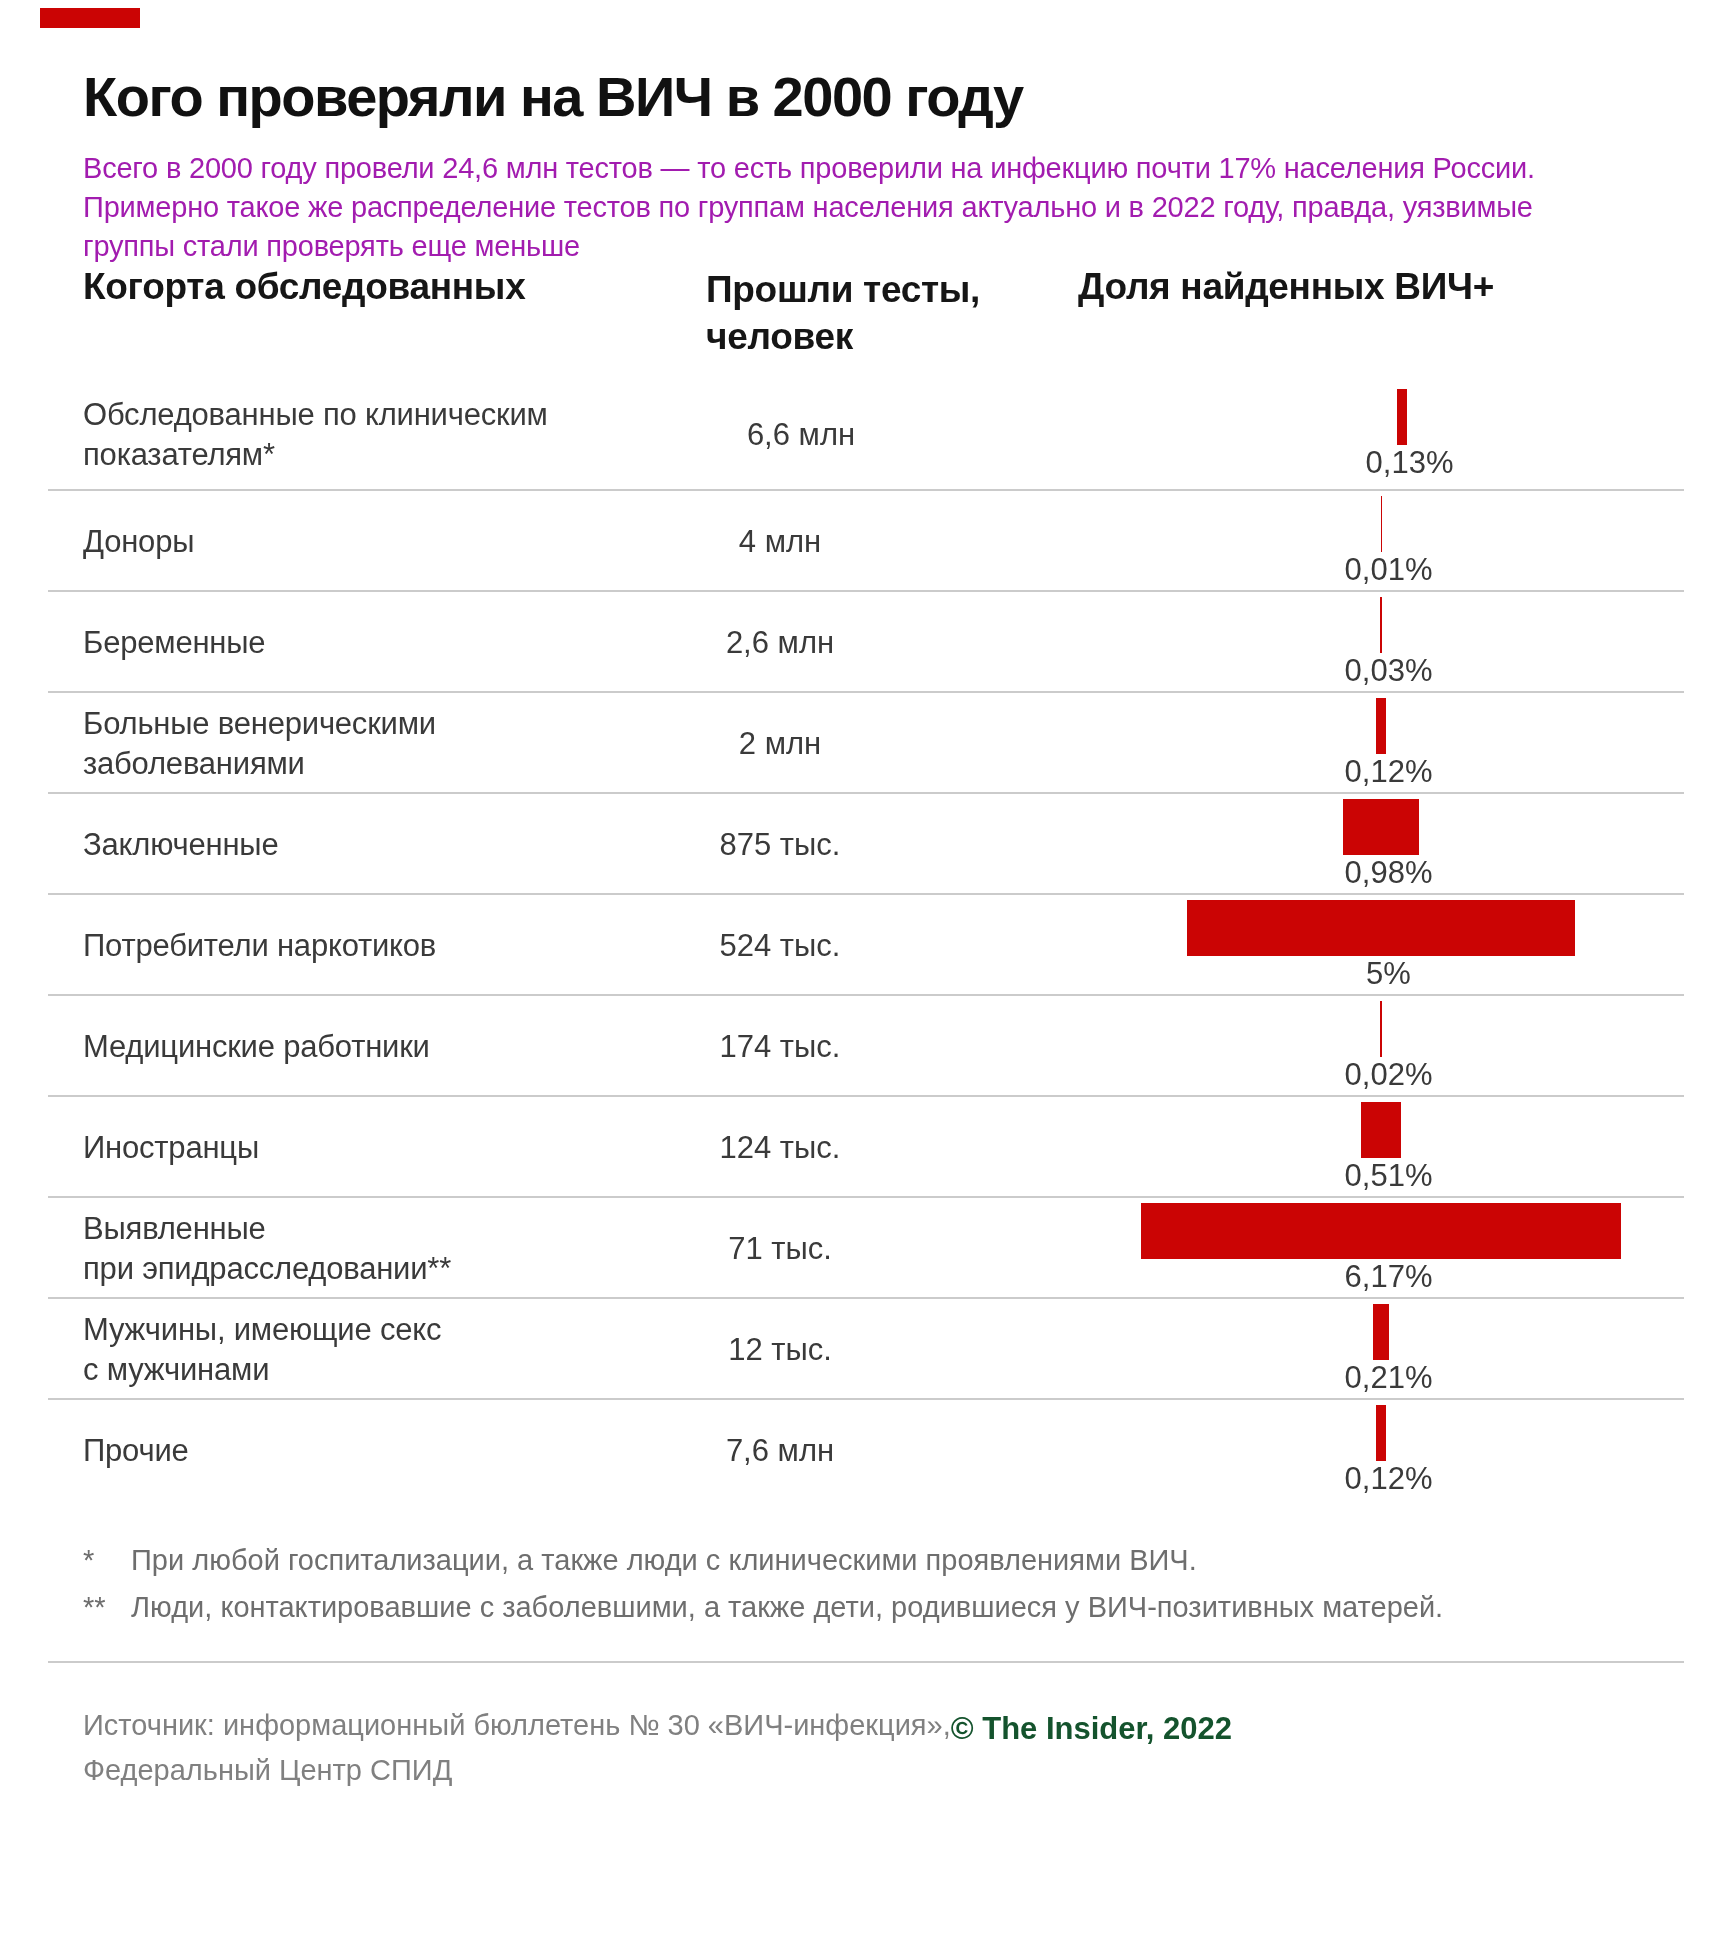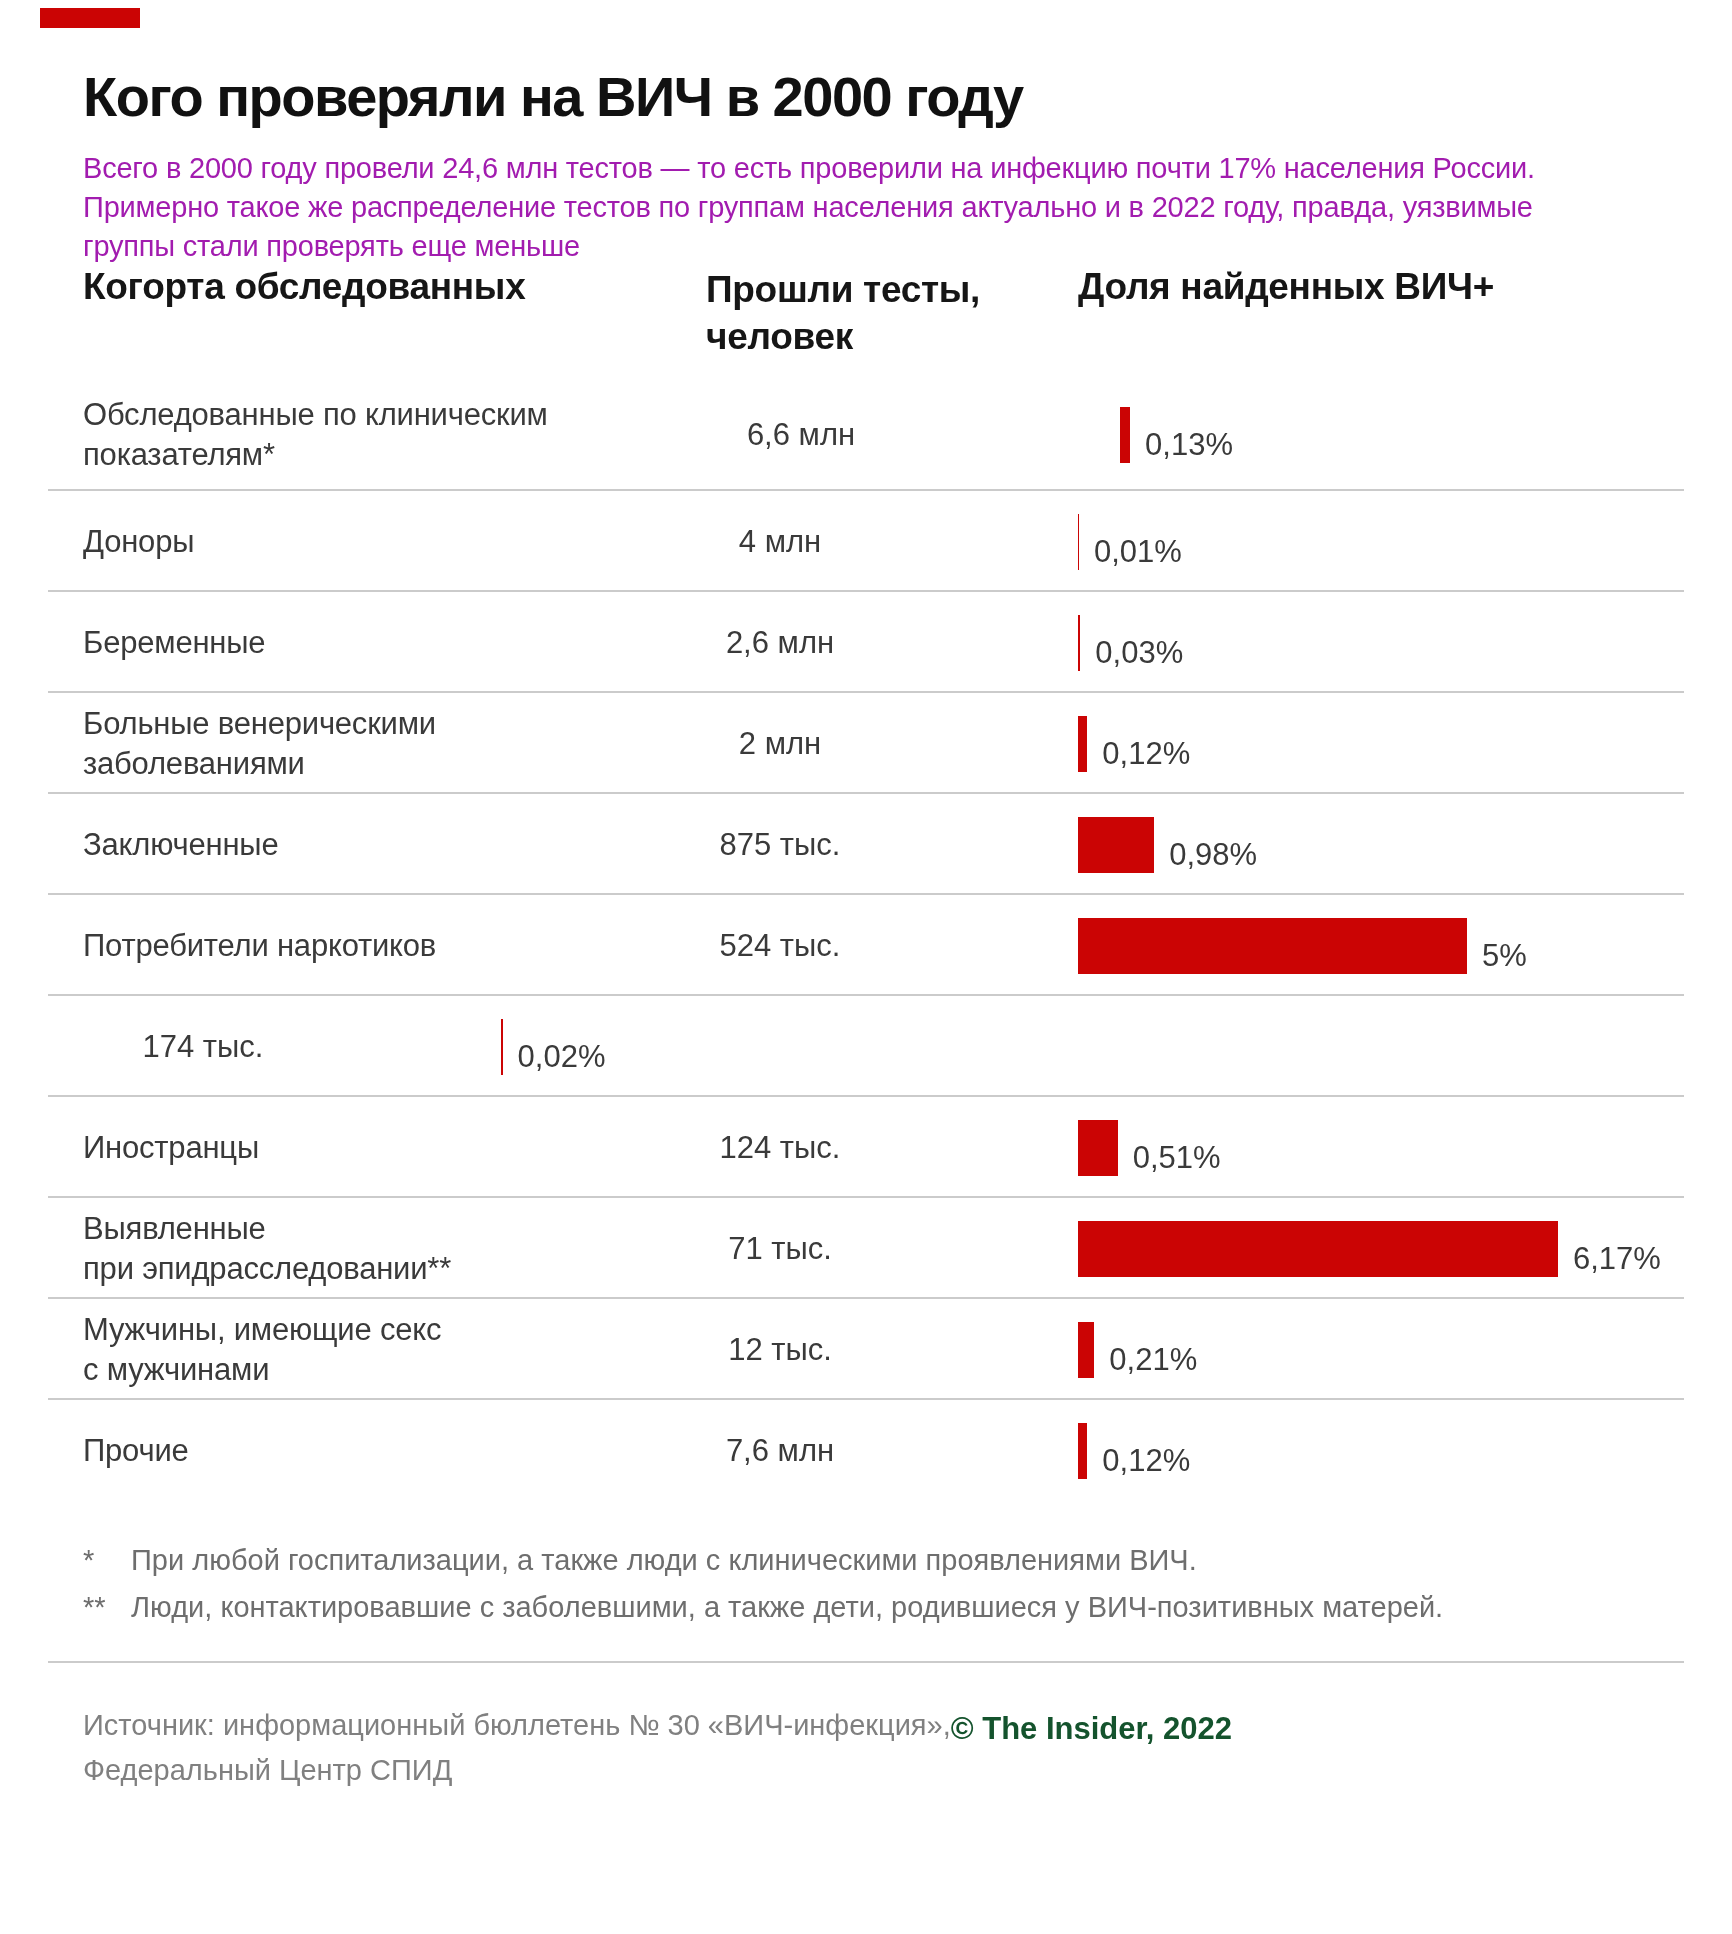--- a/index.html
+++ b/index.html
@@ -43,21 +43,21 @@
   .row:first-child { min-height:113px;gap:21px; }
   .row:not(:last-child)::after {
     content:""; position:absolute; left:-35px; right:0; bottom:0;
     height:2px; background:#cbcbcb;
   }
   .cell-label {
     font-size:31px; line-height:40px; color:#3a3a3a;
     white-space:pre-line; letter-spacing:-0.2px;
   }
   .cell-value { font-size:31px; color:#3a3a3a; text-align:center; }
-  .cell-bar { display:flex; align-items:flex-end; }
+  .cell-bar { display:flex; align-items:center;flex-direction:column; }
   .bar { height:56px; flex:none; }
   .pct { margin-left:15px; font-size:31px; color:#3a3a3a; white-space:nowrap; }
 
   .footnotes { margin-top:36px; font-size:29px; line-height:47px; color:#6e6e6e; }
   .footnote { display:flex; }
   .fn-marker { width:48px; flex:none; }
 
   .bottom-divider {
     margin-top:30px; margin-left:-35px;
     width:calc(100% + 35px); height:2px; background:#cbcbcb;
@@ -135,20 +135,21 @@
   <div class="row">
     <div class="col-cohort cell-label">Потребители наркотиков</div>
     <div class="col-tested cell-value">524 тыс.</div>
     <div class="col-share cell-bar">
       <div class="bar" style="width: 388.979px; background: rgb(203, 4, 4);"></div>
       <div class="pct">5%</div>
     </div>
   </div>
 
   <div class="row">
+    <div class="col-cohort cell-label">Медицинские работники</div>
     <div class="col-tested cell-value">174 тыс.</div>
     <div class="col-share cell-bar">
       <div class="bar" style="width: 1.55592px; background: rgb(203, 4, 4);"></div>
       <div class="pct">0,02%</div>
     </div>
   </div>
 
   <div class="row">
     <div class="col-cohort cell-label">Иностранцы</div>
     <div class="col-tested cell-value">124 тыс.</div>

